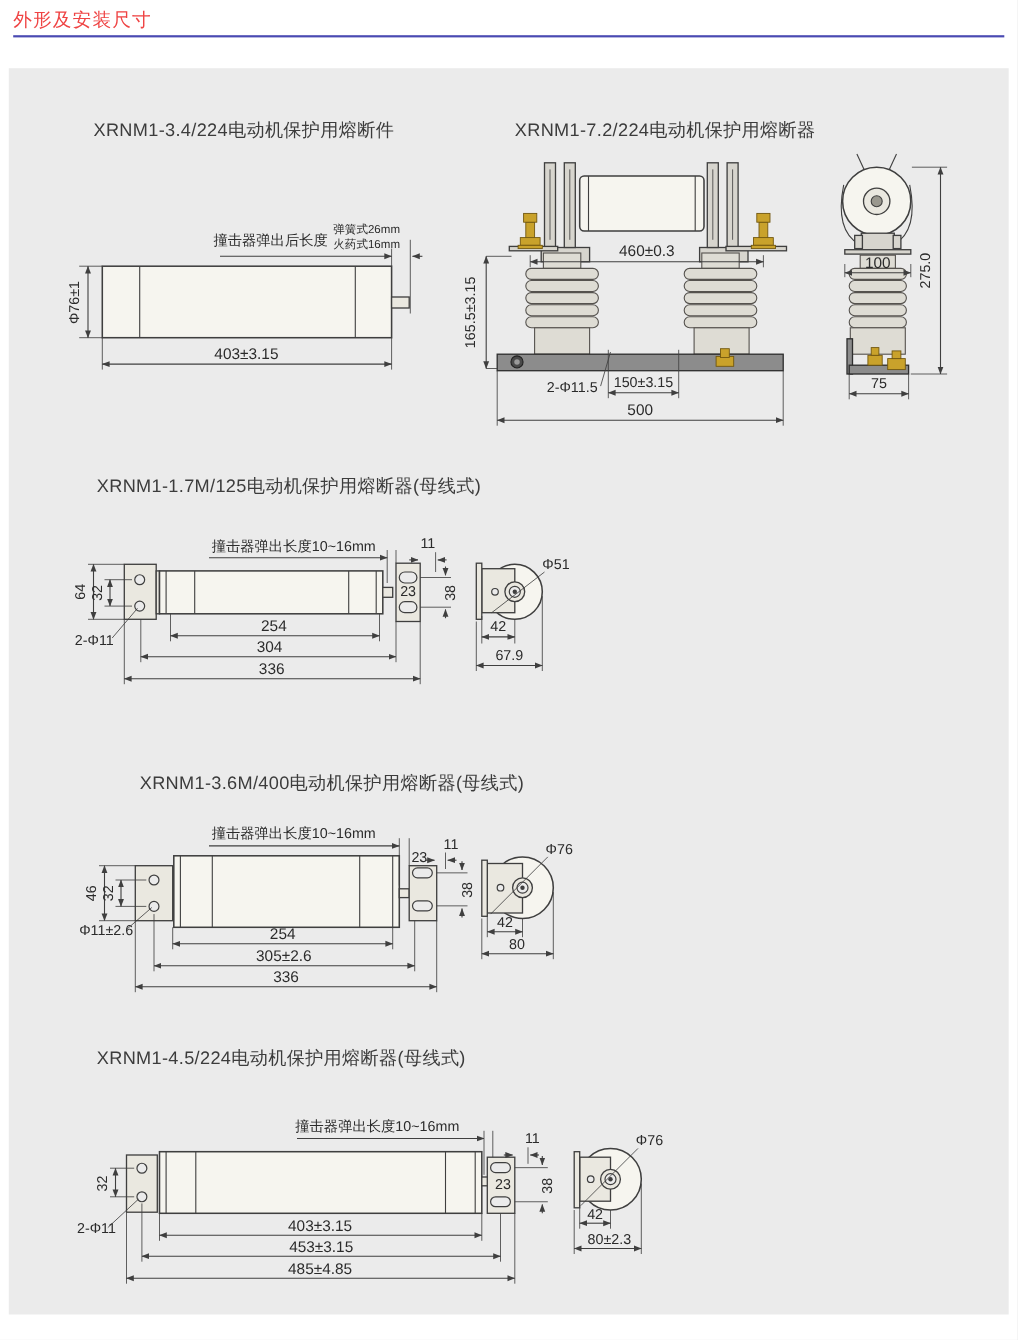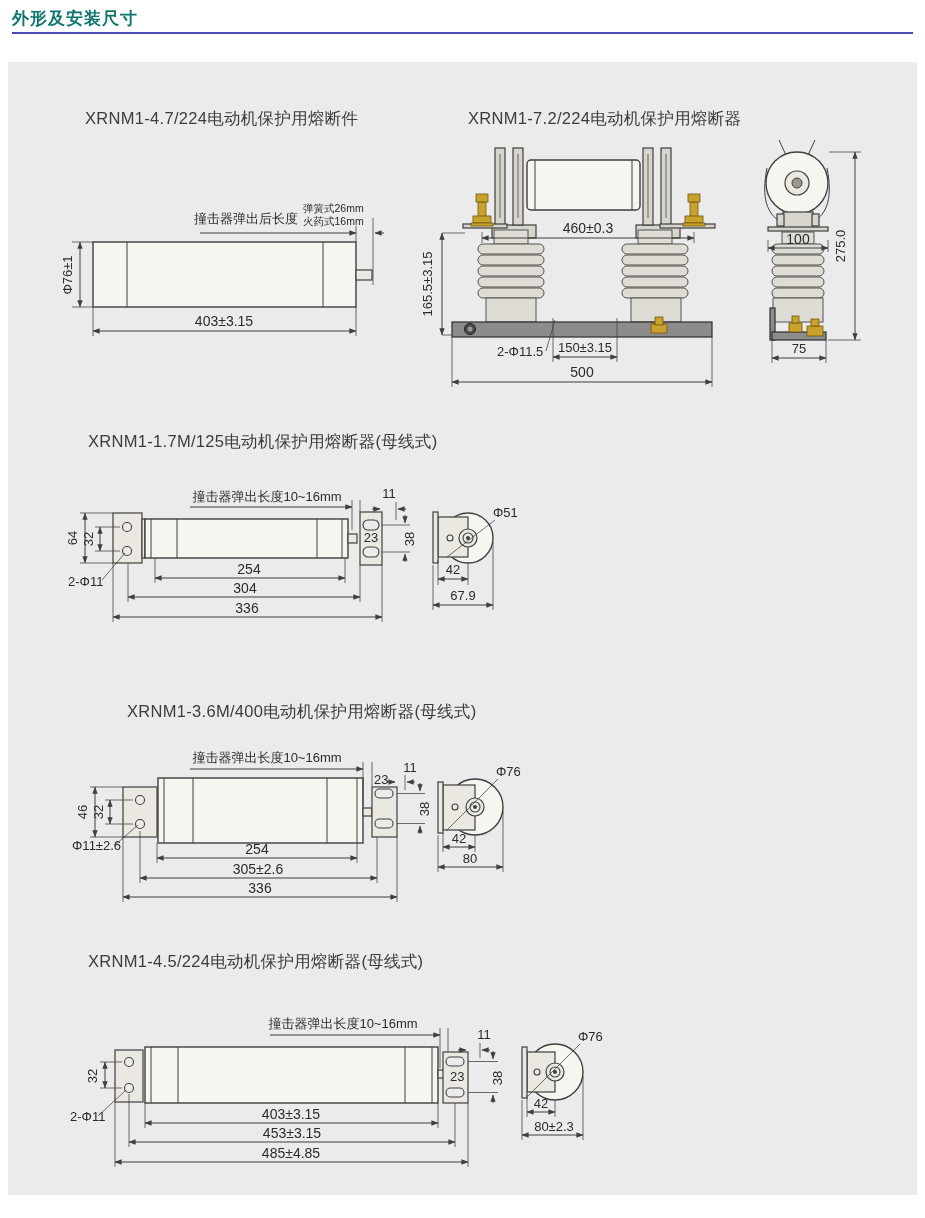--- a/index.html
+++ b/index.html
@@ -1,19 +1,19 @@
 <!DOCTYPE html>
 <html><head>
 <meta charset="utf-8">
 <style>
   html,body{margin:0;padding:0;}
   body{width:925px;height:1218px;background:#ffffff;position:relative;overflow:hidden;
        font-family:"Liberation Sans",sans-serif;}
   .page{position:absolute;inset:0;}
-  .hdr{position:absolute;left:12px;top:7px;font-size:17px;font-weight:bold;color:#0f766e;letter-spacing:1px;}
+  .hdr{position:absolute;left:12px;top:7px;font-size:17px;font-weight:normal;color:#ef4444;letter-spacing:1px;}
   .hdr-line{position:absolute;left:12px;top:32px;width:901px;height:2px;background:#4a4ab2;}
   .panel{position:absolute;left:8px;top:62px;width:909px;height:1133px;background:#ebebeb;}
   .sec-title{position:absolute;font-size:16.5px;color:#3c3c3c;letter-spacing:.3px;white-space:nowrap;}
   svg{position:absolute;overflow:visible;}
   .ol  {fill:#f6f5ef;stroke:#3f3f3f;stroke-width:1.4;}
   .ol2 {fill:#eae8e0;stroke:#3f3f3f;stroke-width:1.2;}
   .gry {fill:#d7d5ce;stroke:#3f3f3f;stroke-width:1.2;}
   .ins {fill:#dedcd4;stroke:#55524e;stroke-width:1;}
   .base{fill:#8c8c8c;stroke:#2e2e2e;stroke-width:1.2;}
   .brass{fill:#c9a22b;stroke:#70560e;stroke-width:.8;}
@@ -26,21 +26,21 @@
 </style>
 </head>
 <body>
 
 <div class="page">
 
   <div class="hdr">外形及安装尺寸</div>
   <div class="hdr-line"></div>
   <div class="panel"></div>
 
-  <div class="sec-title" style="left:85px;top:108px;">XRNM1-4.7/224电动机保护用熔断件</div>
+  <div class="sec-title" style="left:85px;top:108px;">XRNM1-3.4/224电动机保护用熔断件</div>
   <div class="sec-title" style="left:468px;top:108px;">XRNM1-7.2/224电动机保护用熔断器</div>
   <div class="sec-title" style="left:88px;top:431px;">XRNM1-1.7M/125电动机保护用熔断器(母线式)</div>
   <div class="sec-title" style="left:88px;top:701px;margin-left:39px;">XRNM1-3.6M/400电动机保护用熔断器(母线式)</div>
   <div class="sec-title" style="left:88px;top:951px;">XRNM1-4.5/224电动机保护用熔断器(母线式)</div>
 
   <svg style="left:60px;top:190px;" width="340" height="160" viewBox="0 0 340 160">
     <defs>
       <marker id="a1" viewBox="0 0 10 10" refX="9.5" refY="5" markerWidth="7" markerHeight="7" orient="auto-start-reverse">
         <path d="M0,1.2 L10,5 L0,8.8 z" fill="#3f3f3f"></path>
       </marker>

